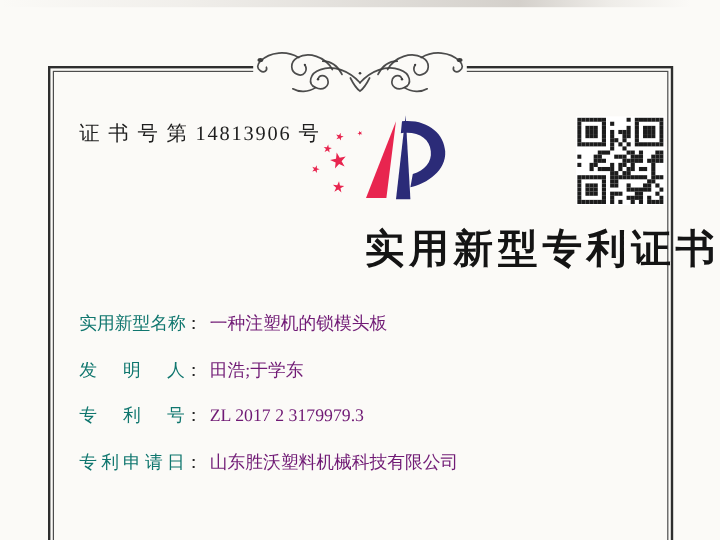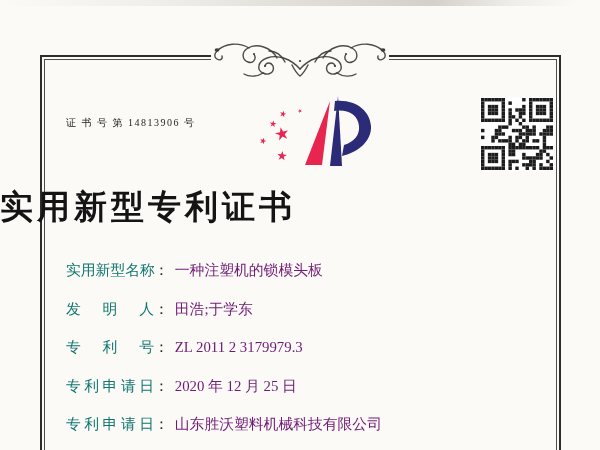--- a/index.html
+++ b/index.html
@@ -20,34 +20,34 @@
     position:absolute;left:40px;top:55px;width:517px;height:440px;
     border:2.5px solid #2e2e2e;
   }
   .frame-inner{
     position:absolute;inset:2px;border:1px solid #4d4d4d;
   }
   .ornament{
     position:absolute;left:205px;top:32px;width:190px;height:50px;
   }
   .cert-no{
-    position:absolute;left:66px;top:116px;
-    font-size:10px;letter-spacing:1.5px;color:#1e1e1e;white-space:nowrap;text-align:right;
+    position:absolute;left:66px;top:100px;
+    font-size:17px;letter-spacing:1.5px;color:#1e1e1e;white-space:nowrap;text-align:right;
   }
   .logo{
     position:absolute;left:256px;top:93px;width:118px;height:80px;
   }
   .qr{
     position:absolute;left:480px;top:97px;width:74px;height:74px;
     background:#fff;padding:1px;box-sizing:border-box;
   }
   .qr svg{display:block;width:100%;height:100%;}
   .title{
     position:absolute;left:0;right:0;top:185px;
-    text-align:left;font-size:33px;font-weight:bold;letter-spacing:4px;
+    text-align:right;font-size:33px;font-weight:bold;letter-spacing:4px;
     color:#141414;white-space:nowrap;
   }
   .fields{
     position:absolute;left:66px;top:262px;right:60px;
   }
   .field-row{
     margin-bottom:21.5px;line-height:17px;font-size:14.8px;white-space:nowrap;
   }
   .field-label{
     display:inline-block;width:88px;vertical-align:bottom;
@@ -342,21 +342,18 @@
 <div class="title">实用新型专利证书</div>
 
 <div class="fields">
   <div class="field-row">
     <span class="field-label">实用新型名称</span><span class="field-colon">：</span><span class="field-value">一种注塑机的锁模头板</span>
   </div>
   <div class="field-row">
     <span class="field-label">发明人</span><span class="field-colon">：</span><span class="field-value">田浩;于学东</span>
   </div>
   <div class="field-row">
-    <span class="field-label">专利号</span><span class="field-colon">：</span><span class="field-value">ZL 2011 2 3179979.3</span>
-  </div>
-  <div class="field-row">
-    <span class="field-label">专利申请日</span><span class="field-colon">：</span><span class="field-value">2020 年 12 月 25 日</span>
+    <span class="field-label">专利号</span><span class="field-colon">：</span><span class="field-value">ZL 2017 2 3179979.3</span>
   </div>
   <div class="field-row">
     <span class="field-label">专利申请日</span><span class="field-colon">：</span><span class="field-value">山东胜沃塑料机械科技有限公司</span>
   </div>
 </div>
 
 </body></html>

